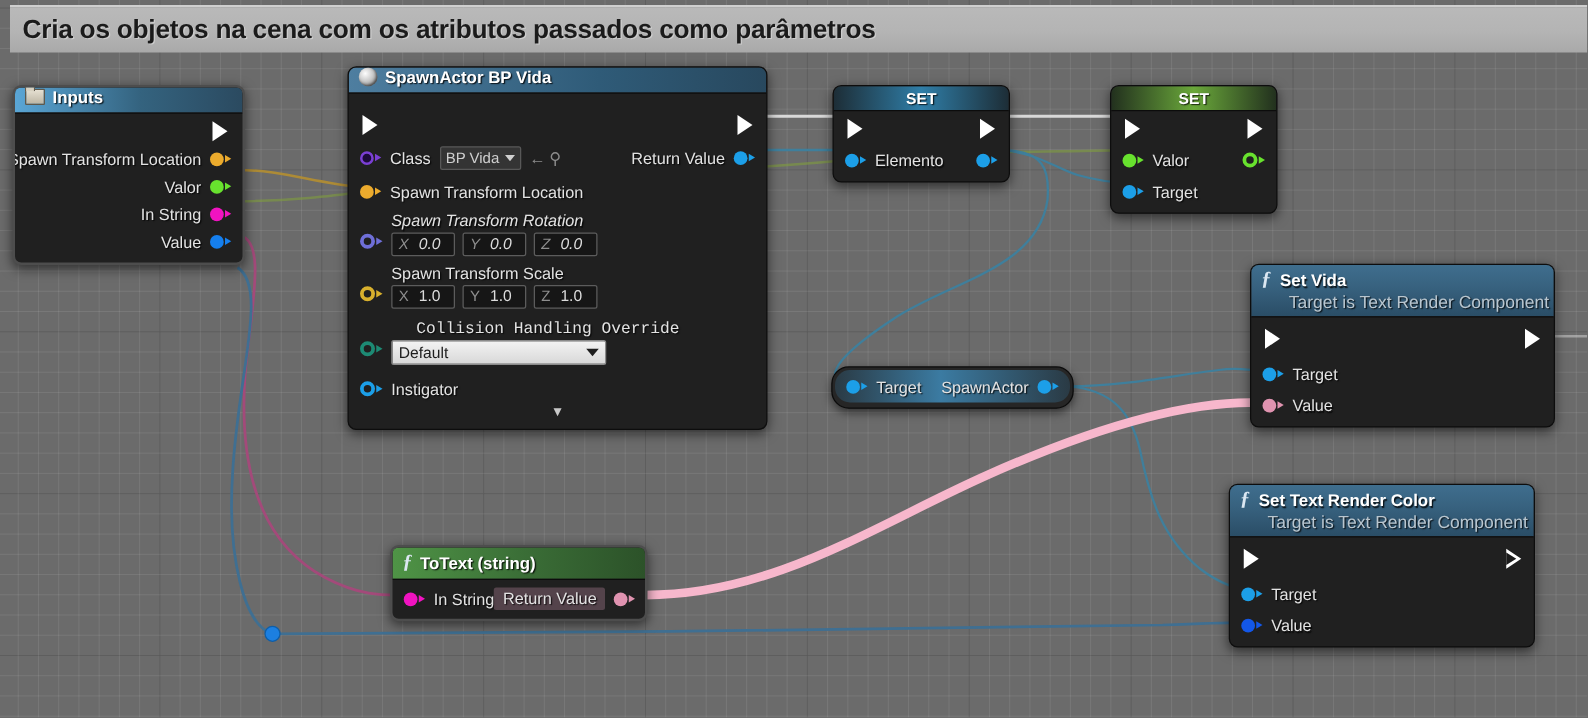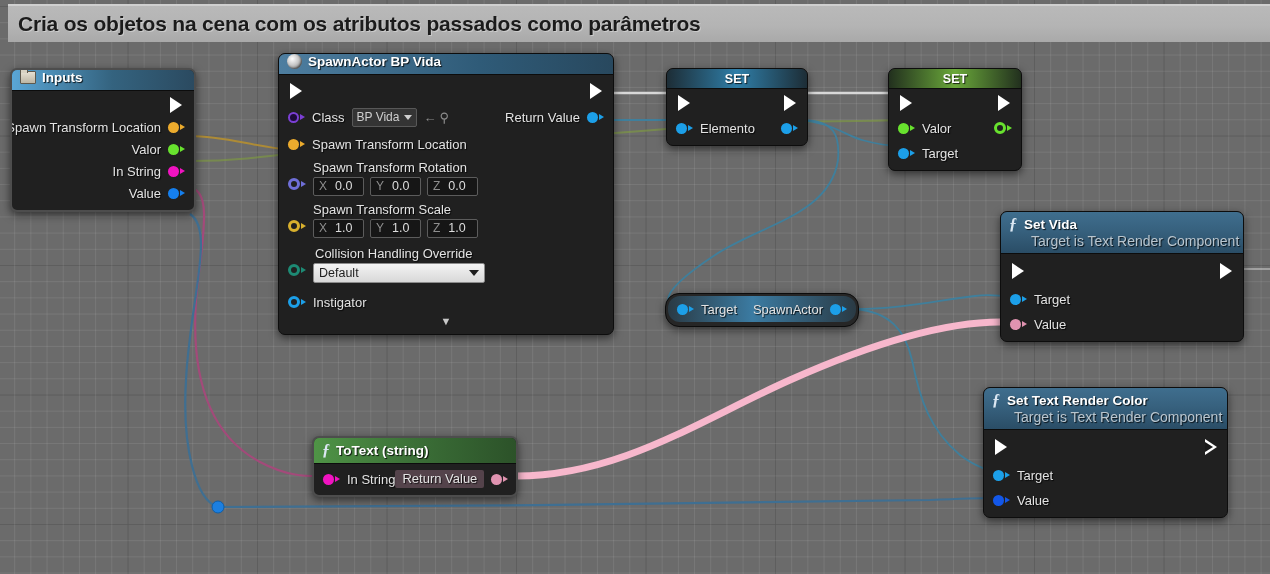--- a/index.html
+++ b/index.html
@@ -308,21 +308,21 @@
         </span>
       </div>
     </div>
   </div>
 
   <div class="node" id="node-spawn" style="left:278px; top:53px; width:336px;">
     <div class="node-head head-spawn">
       <span class="spawn-icon"></span>
       <span class="title">SpawnActor BP Vida</span>
     </div>
-    <div class="node-body" style="padding-top:5px;">
+    <div class="node-body" style="padding-top:14px;">
 
       <div class="row" style="justify-content:space-between;">
         <span class="exec" style="margin-left:11px;"></span>
         <span class="exec" style="margin-right:11px;"></span>
       </div>
 
       <div class="row" style="justify-content:space-between; margin-top:4px;">
         <span style="display:flex; align-items:center;">
           <span class="pin pin-in">
             <span class="dot" style="background:#1d0b3a; border:2px solid #7b3fd4; box-sizing:border-box;"></span>
@@ -348,21 +348,21 @@
       </div>
 
       <div class="row" style="margin-top:5px;">
         <span class="pin pin-in">
           <span class="dot" style="background:#ecab2d"></span>
           <span class="arrowtip" style="border-left-color:#ecab2d"></span>
         </span>
         <span class="prop-label">Spawn Transform Location</span>
       </div>
 
-      <div style="position:relative; margin-top:5px;">
+      <div style="position:relative; margin-top:5px;font-style:italic;">
         <div style="margin-left:34px;">
           <span class="prop-label">Spawn Transform Rotation</span>
         </div>
         <span class="pin pin-in" style="position:absolute; left:0; top:18px;">
           <span class="dot hollow" style="border-color:#6f6fd8"></span>
           <span class="arrowtip" style="border-left-color:#6f6fd8"></span>
         </span>
         <div class="vecrow">
           <span class="vecbox">
             <span class="ax">X</span>
@@ -397,21 +397,21 @@
             <span>1.0</span>
           </span>
           <span class="vecbox">
             <span class="ax">Z</span>
             <span>1.0</span>
           </span>
         </div>
       </div>
 
       <div style="position:relative; margin-top:8px;">
-        <div style="margin-left:36px;">
+        <div style="margin-left:54px;font-family:Liberation Mono, monospace;">
           <span class="prop-label">Collision Handling Override</span>
         </div>
         <span class="pin pin-in" style="position:absolute; left:0; top:18px;">
           <span class="dot hollow" style="border-color:#1d8a74"></span>
           <span class="arrowtip" style="border-left-color:#1d8a74"></span>
         </span>
         <div class="combo">
           <span class="ctext">Default</span>
           <span class="caret-dn"></span>
         </div>

